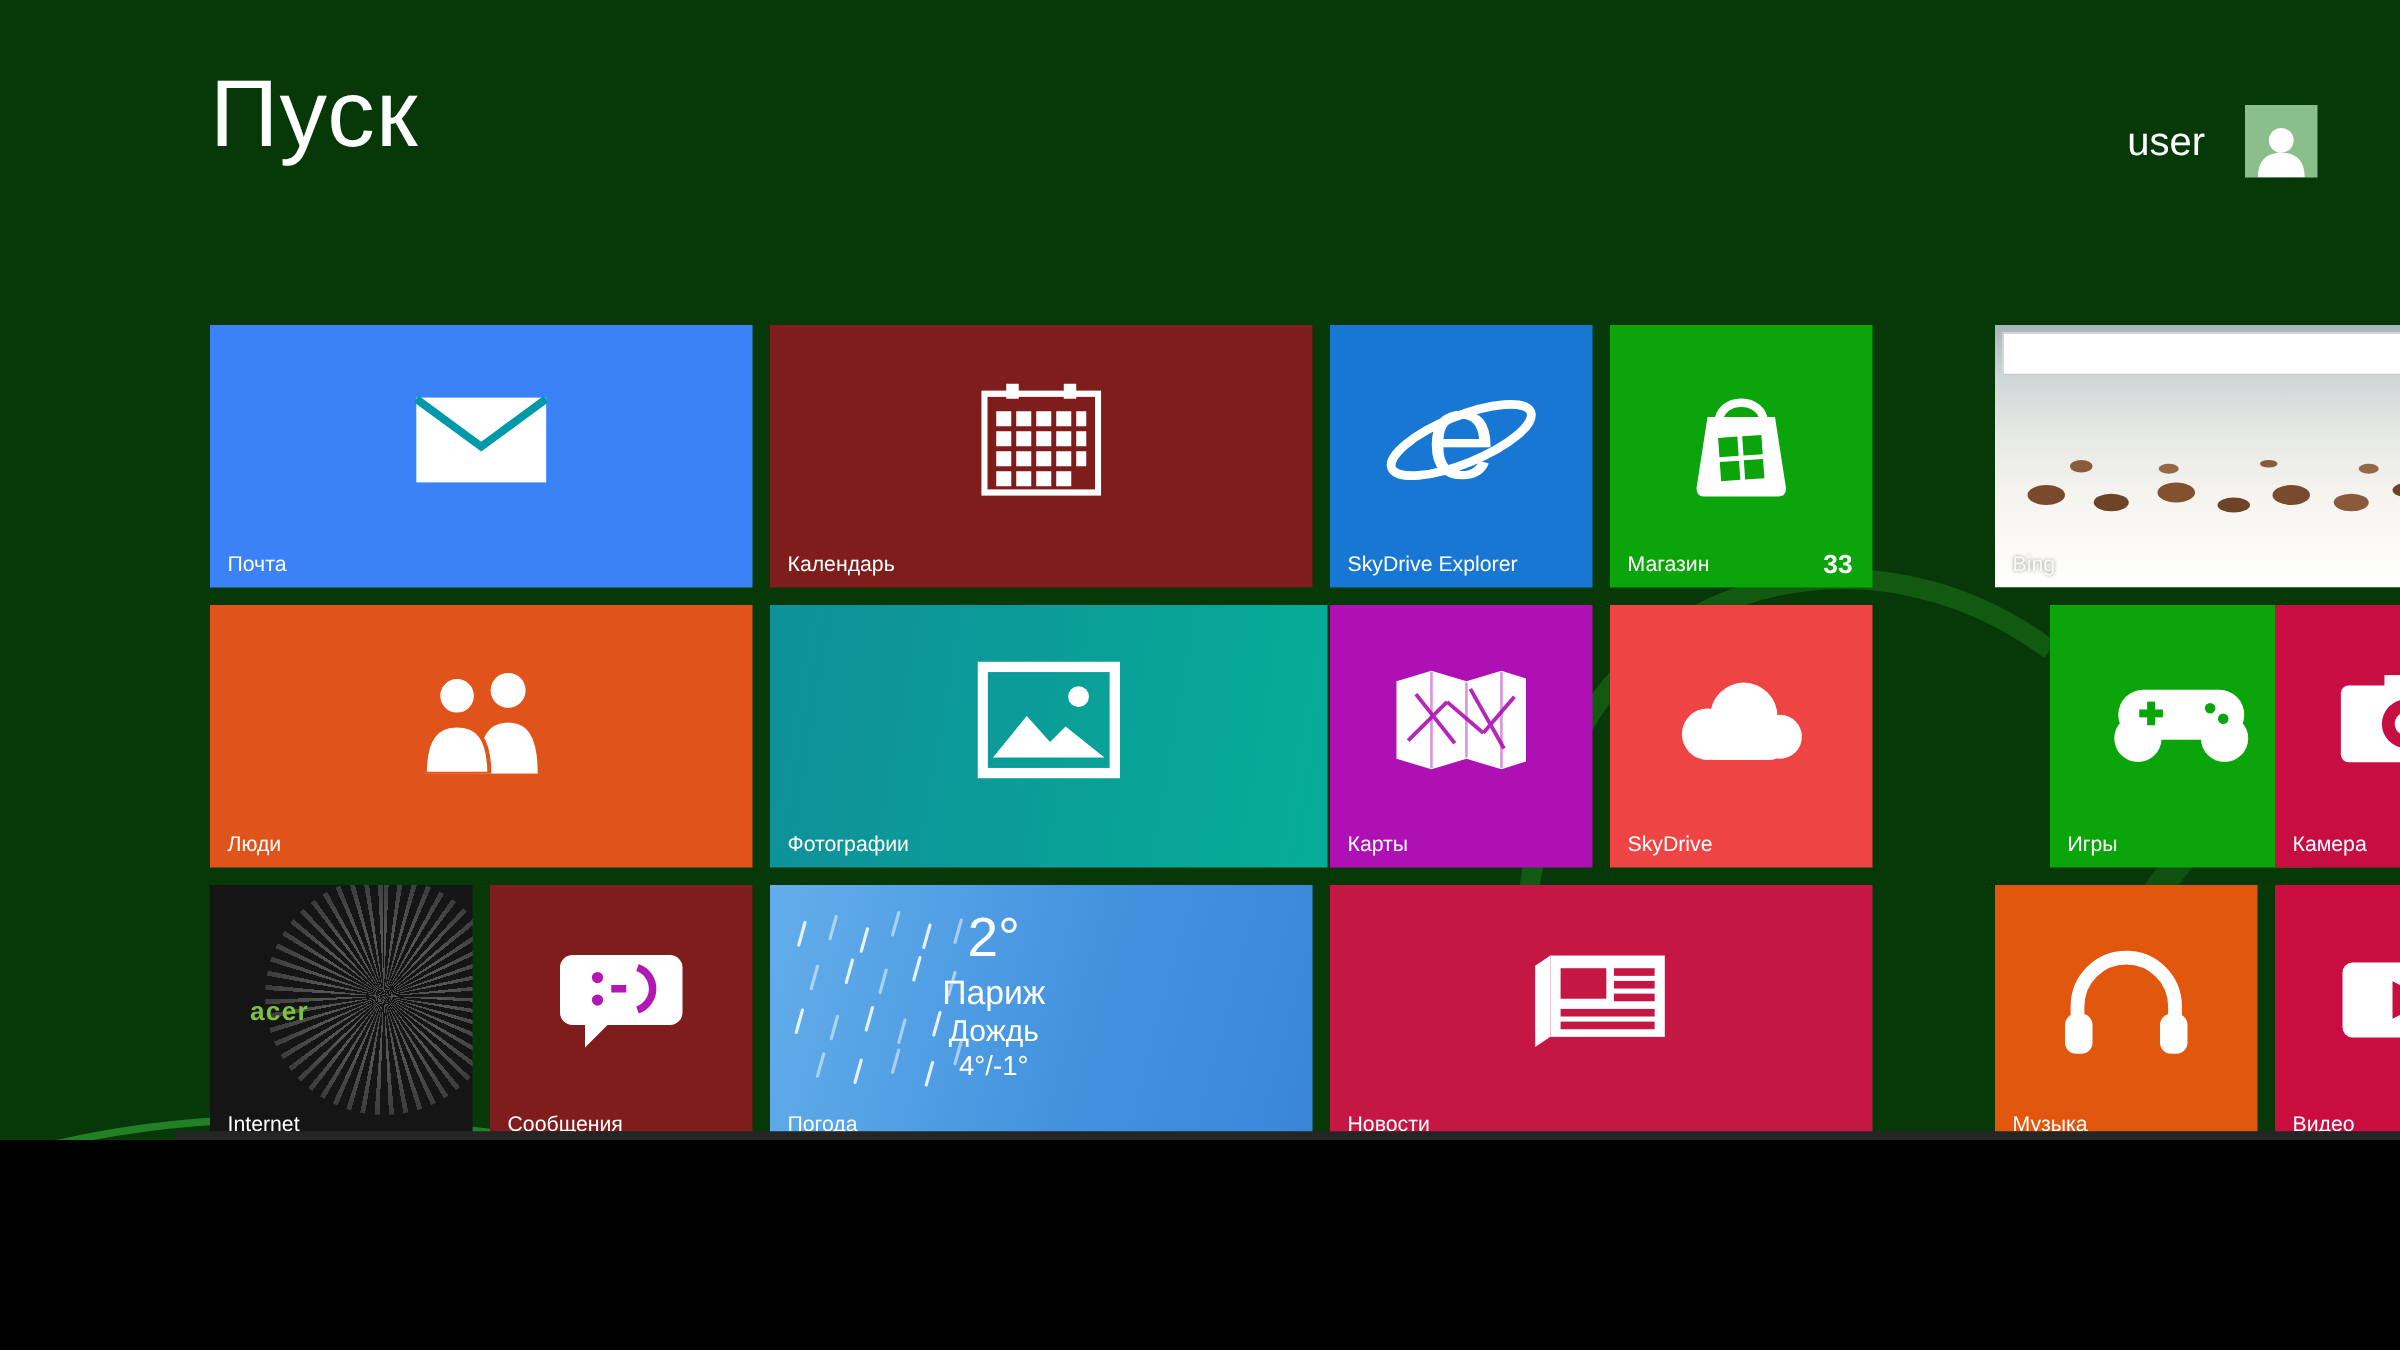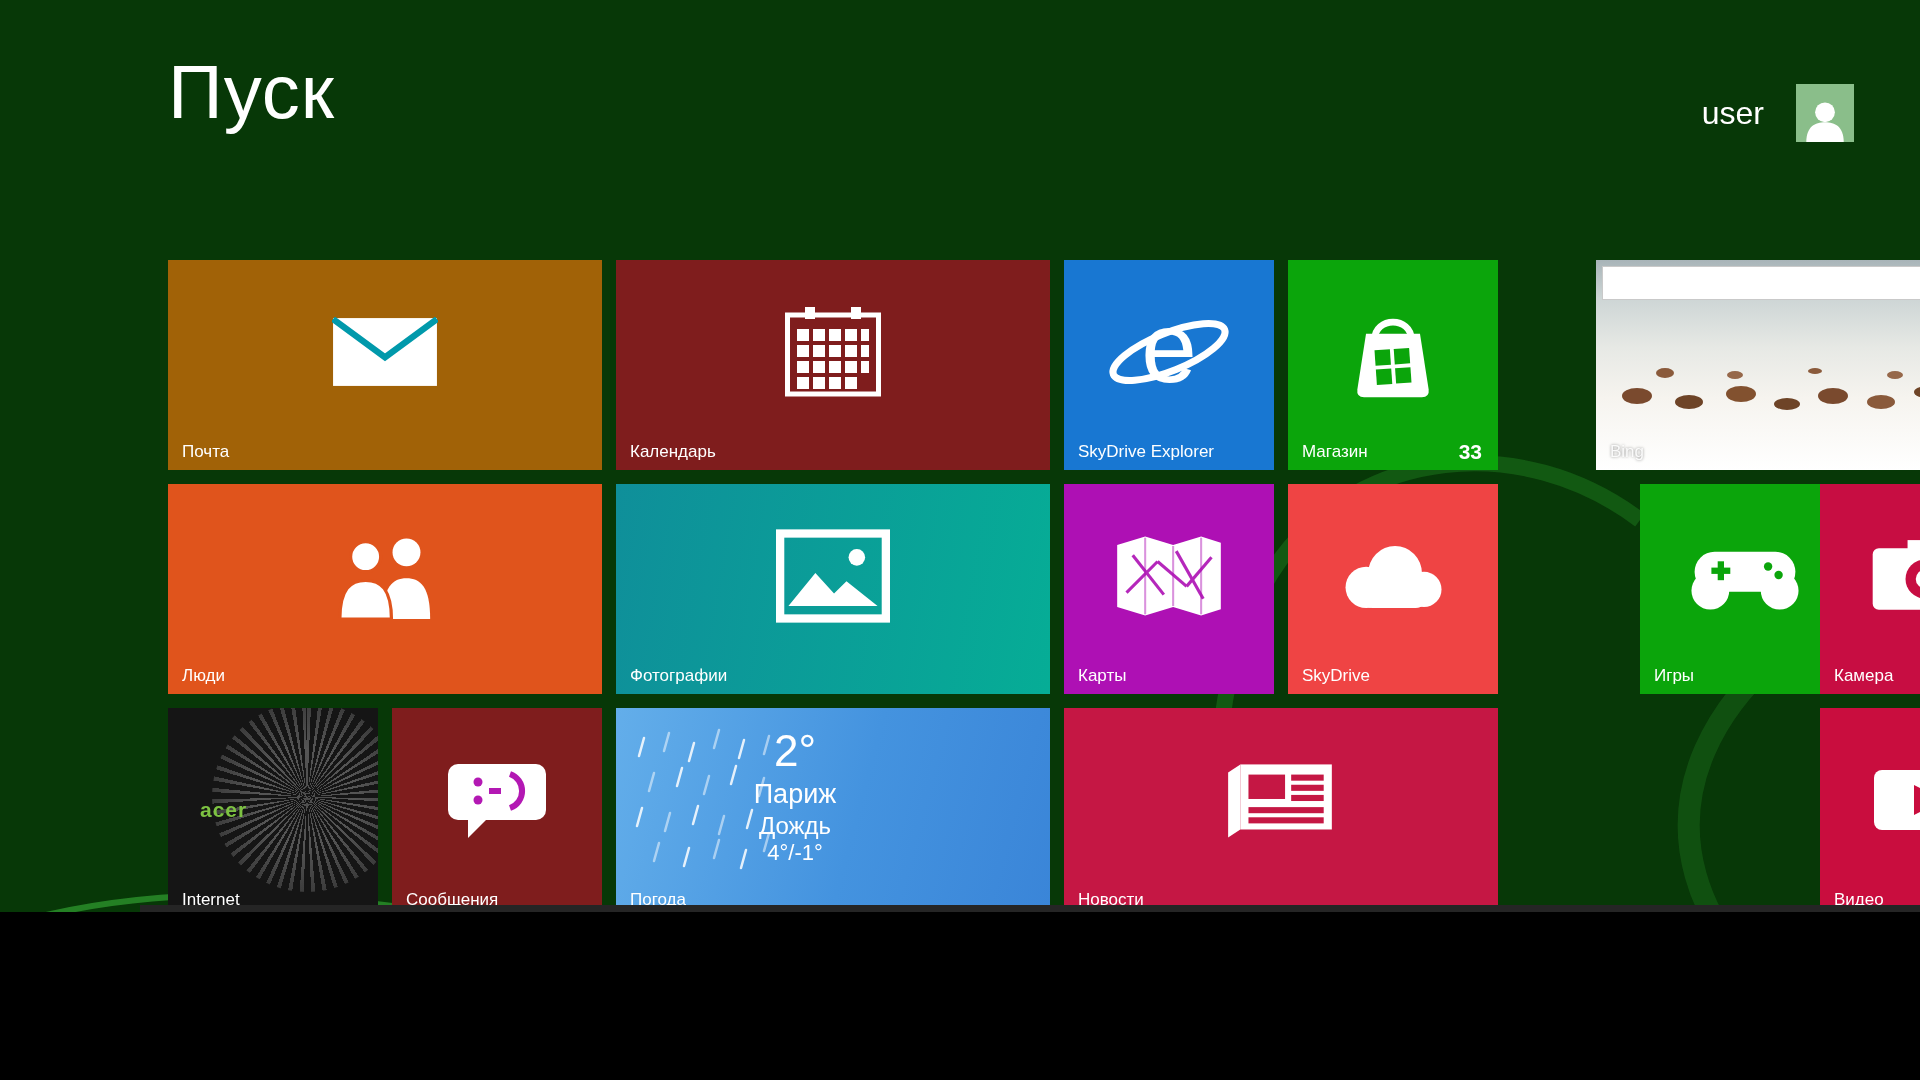--- a/index.html
+++ b/index.html
@@ -10,26 +10,26 @@
   .user-area{position:absolute;top:84px;right:66px;display:flex;align-items:center;gap:32px;}
   .user-name{font-size:32px;font-weight:300;}
   .avatar{width:58px;height:58px;background:#8ABE8A;display:flex;align-items:flex-end;justify-content:center;overflow:hidden;}
 
   .tile{position:absolute;width:210px;height:210px;overflow:hidden;cursor:pointer;}
   .tile.wide{width:434px;}
   .icon-wrap{position:absolute;inset:0;display:flex;align-items:center;justify-content:center;padding-bottom:26px;}
   .tile-label{position:absolute;left:14px;bottom:8px;font-size:17px;white-space:nowrap;}
   .badge{position:absolute;right:16px;bottom:6px;font-size:21px;font-weight:bold;}
 
-  .t-mail{background:#a16207;text-align:right;}
+  .t-mail{background:#3b82f6;text-align:right;}
   .t-calendar{background:#7f1d1d;}
   .t-ie{background:#1877D2;}
   .t-store{background:#0BA50B;}
   .t-people{background:#E0541C;}
-  .t-photos{background:linear-gradient(100deg,#0F8F9A 0%,#06AD96 100%);}
+  .t-photos{background:linear-gradient(100deg,#0F8F9A 0%,#06AD96 100%);padding-left:12px;}
   .t-maps{background:#AE10B4;}
   .t-skydrive{background:#ef4444;}
   .t-games{background:#0BA50B;margin-left:44px;}
   .t-camera{background:#C70D42;}
   .t-desktop{background:#151515;}
   .t-messages{background:#7f1d1d;text-decoration:underline;}
   .t-weather{background:linear-gradient(105deg,#63AEEA 0%,#4493DF 55%,#3A85D8 100%);}
   .t-news{background:#C51744;}
   .t-music{background:#E2570E;}
   .t-video{background:#C90D3E;}
@@ -328,20 +328,30 @@
           <rect x="70" y="28" width="32" height="6"></rect>
           <rect x="70" y="38" width="32" height="6"></rect>
           <rect x="28" y="50" width="74" height="6"></rect>
           <rect x="28" y="60" width="74" height="6"></rect>
         </g>
       </svg>
     </div>
     <div class="tile-label">Новости</div>
   </div>
 
+  <div class="tile t-music" style="left:1596px;top:708px;">
+    <div class="icon-wrap">
+      <svg width="110" height="92" viewBox="0 0 110 90">
+        <path d="M16,64 V50 A39 39 0 0 1 94,50 V64" fill="none" stroke="#fff" stroke-width="11"></path>
+        <rect x="6" y="56" width="22" height="32" rx="9" fill="#fff"></rect>
+        <rect x="82" y="56" width="22" height="32" rx="9" fill="#fff"></rect>
+      </svg>
+    </div>
+    <div class="tile-label">Музыка</div>
+  </div>
 
   <div class="tile t-video" style="left:1820px;top:708px;">
     <div class="icon-wrap">
       <svg width="110" height="76" viewBox="0 0 110 76">
         <rect x="4" y="8" width="102" height="60" rx="8" fill="#fff"></rect>
         <path d="M44,23 L74,38 L44,53 Z" fill="#C90D3E"></path>
       </svg>
     </div>
     <div class="tile-label">Видео</div>
   </div>

